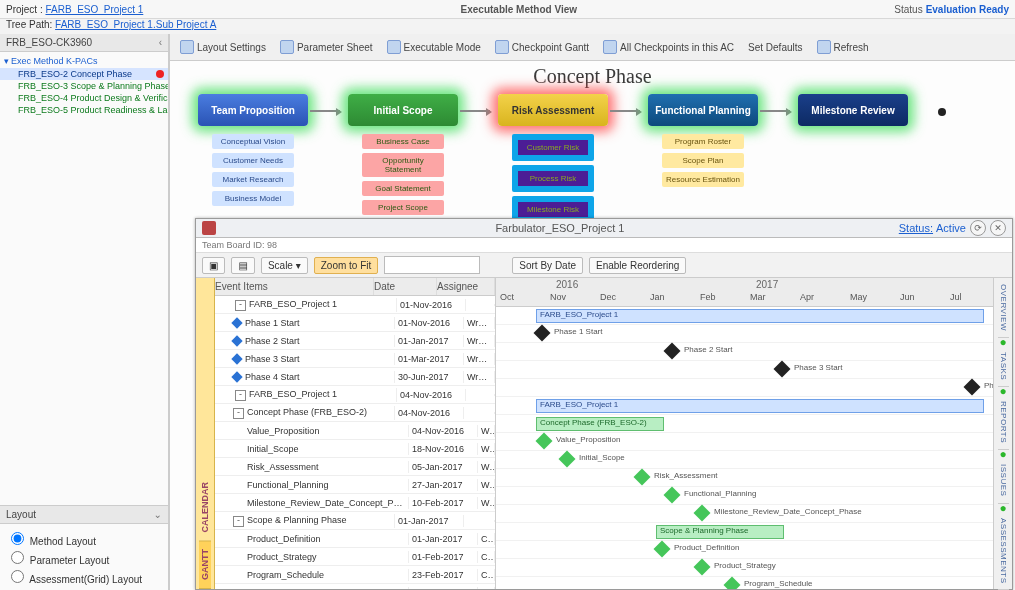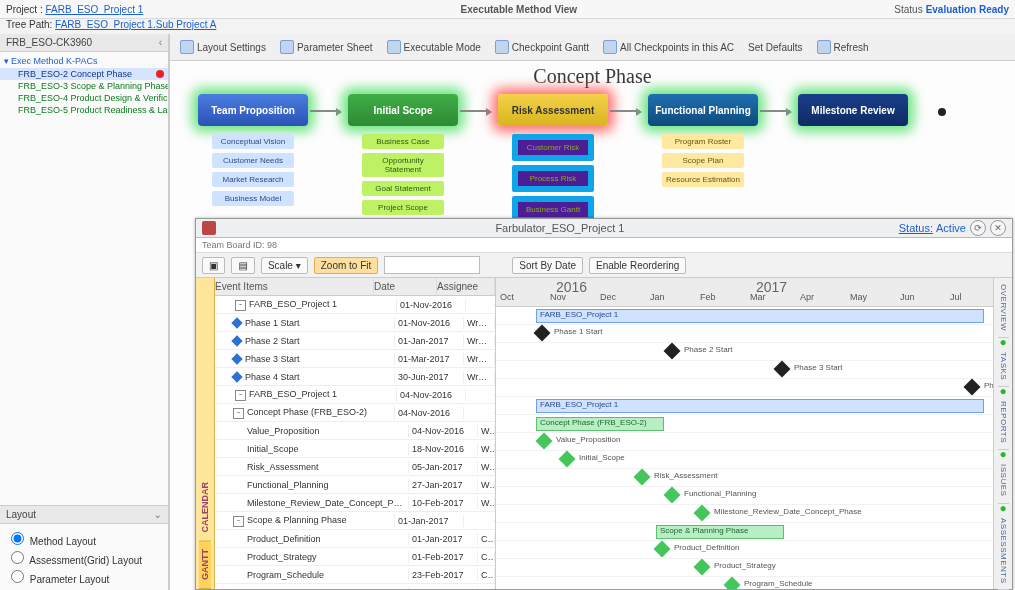--- a/index.html
+++ b/index.html
@@ -39,21 +39,21 @@
 .arrow{position:absolute;top:16px;height:0;border-top:2px solid #888}
 .arrow:after{content:'';position:absolute;right:-6px;top:-4px;border:4px solid transparent;border-left:6px solid #888}
 .glow-green{box-shadow:0 0 12px 6px rgba(50,220,80,0.7)}
 .glow-red{box-shadow:0 0 12px 6px rgba(255,60,60,0.7)}
 .node.blue{background:linear-gradient(#4a7de0,#2a53b4)}
 .node.green{background:linear-gradient(#3fae46,#2d8a33)}
 .node.amber{background:linear-gradient(#f3d24a,#d9b41e);color:#333}
 .node.teal{background:linear-gradient(#1f6fb0,#0d4a7c)}
 .node.navy{background:linear-gradient(#1a3f8a,#0d2a63)}
 .chip.lightblue{background:#cfe2ff;color:#2a4a8a}
-.chip.lightgreen{background:#bef264;color:#2a5a12}
+.chip.lightgreen{background:#fca5a5;color:#2a5a12}
 .chip.lightyellow{background:#ffe9a0;color:#6a5510}
 .chip.pink{background:#4c1d95;border:6px solid #0ea5e9;color:#8a2}
 .endDot{position:absolute;top:14px;width:8px;height:8px;background:#222;border-radius:50%}
 
 
 .ganttWin{position:absolute;left:195px;top:218px;width:816px;height:370px;background:#fff;border:1px solid #9a9a9a;box-shadow:0 0 3px rgba(0,0,0,.3);display:flex;flex-direction:column}
 .gw-head{display:flex;align-items:center;background:#eef0f3;border-bottom:1px solid #bbb;height:18px;padding:0 6px;font-size:11px;color:#333}
 .gw-head .winicon{width:14px;height:14px;background:#b44;margin-right:5px;border-radius:2px}
 .gw-head .title{flex:1;text-align:center;color:#555}
 .gw-head .st{color:#555}
@@ -78,21 +78,21 @@
 .glRows{flex:1;overflow-y:auto}
 .glRow{display:flex;font-size:9px;border-bottom:1px solid #eee;align-items:center;height:17px}
 .glRow div{padding:1px 3px;border-right:1px solid #eee;white-space:nowrap;overflow:hidden;text-overflow:ellipsis}
 .glRow .indent0{padding-left:20px}
 .glRow .indent1{padding-left:18px}
 .glRow .indent2{padding-left:32px}
 .glRow .exp{display:inline-block;width:9px;height:9px;border:1px solid #888;text-align:center;line-height:7px;font-size:9px;margin-right:3px;color:#555}
 .glRow .mk{display:inline-block;width:8px;height:8px;background:#2a72d4;transform:rotate(45deg);margin-right:4px;vertical-align:middle}
 .gridRight{flex:1;position:relative;overflow:auto;font-size:9px;background:#fff}
 .timeline{height:28px;position:relative;border-bottom:1px solid #ccc;background:#ececec}
-.timeline .yr{position:absolute;top:1px;font-size:14px;color:#666}
+.timeline .yr{position:absolute;top:1px;font-size:10px;color:#666}
 .timeline .mon{position:absolute;top:14px;font-size:9px;color:#555}
 .gantt{position:relative}
 .grow{position:relative;height:17px;border-bottom:1px solid #f1f1f1}
 .bar{position:absolute;height:12px;top:2px;background:#cfe2ff;border:1px solid #6fa0e8;font-size:8px;color:#2a4a8a;padding:0 3px;overflow:hidden;white-space:nowrap}
 .bar.green{background:#b8eec3;border-color:#5fbe70;color:#1d6a2b}
 .diamond{position:absolute;width:12px;height:12px;top:2px;transform:rotate(45deg)}
 .d-black{background:#222}
 .d-green{background:#45c65a}
 .lbl-r{position:absolute;top:2px;font-size:8px;color:#555;white-space:nowrap}
 .righttabs{width:18px;background:#f0f0f0;border-left:1px solid #ccc;display:flex;flex-direction:column;align-items:center}
@@ -139,22 +139,22 @@
         </div>
     </div>
     <div style="flex:1"></div>
     <div class="layoutPanel">
       <div class="panelHeader">
         <span>Layout</span>
         <span class="chev">⌄</span>
       </div>
       <div class="opts" id="layoutOpts">
           <label><input type="radio" name="lyt" checked="" style=""> Method Layout</label>
+          <label><input type="radio" name="lyt" style=""> Parameter Layout</label>
           <label><input type="radio" name="lyt" style=""> Assessment(Grid) Layout</label>
-          <label><input type="radio" name="lyt" style=""> Parameter Layout</label>
         </div>
     </div>
   </div>
 
   <div class="workspace">
     <div class="toolbar">
       <span class="tbtn">
           <span class="ico"></span>
           <span>Layout Settings</span>
         </span>
@@ -202,21 +202,21 @@
             <div class="chip lightgreen">Goal Statement</div>
             <div class="chip lightgreen">Project Scope</div>
           </div>
         </div>
         <div class="arrow" style="left: 282px; width: 30px;"></div>
         <div class="stage" style="left: 320px; top: 0px;">
           <div class="node amber glow-red">Risk Assessment</div>
           <div class="sub">
             <div class="chip pink">Customer Risk</div>
             <div class="chip pink">Process Risk</div>
-            <div class="chip pink">Business Gantt</div>
+            <div class="chip pink">Milestone Risk</div>
           </div>
         </div>
         <div class="arrow" style="left: 432px; width: 30px;"></div>
         <div class="stage" style="left: 470px; top: 0px;">
           <div class="node teal glow-green">Functional Planning</div>
           <div class="sub">
             <div class="chip lightyellow">Program Roster</div>
             <div class="chip lightyellow">Scope Plan</div>
             <div class="chip lightyellow">Resource Estimation</div>
           </div>

